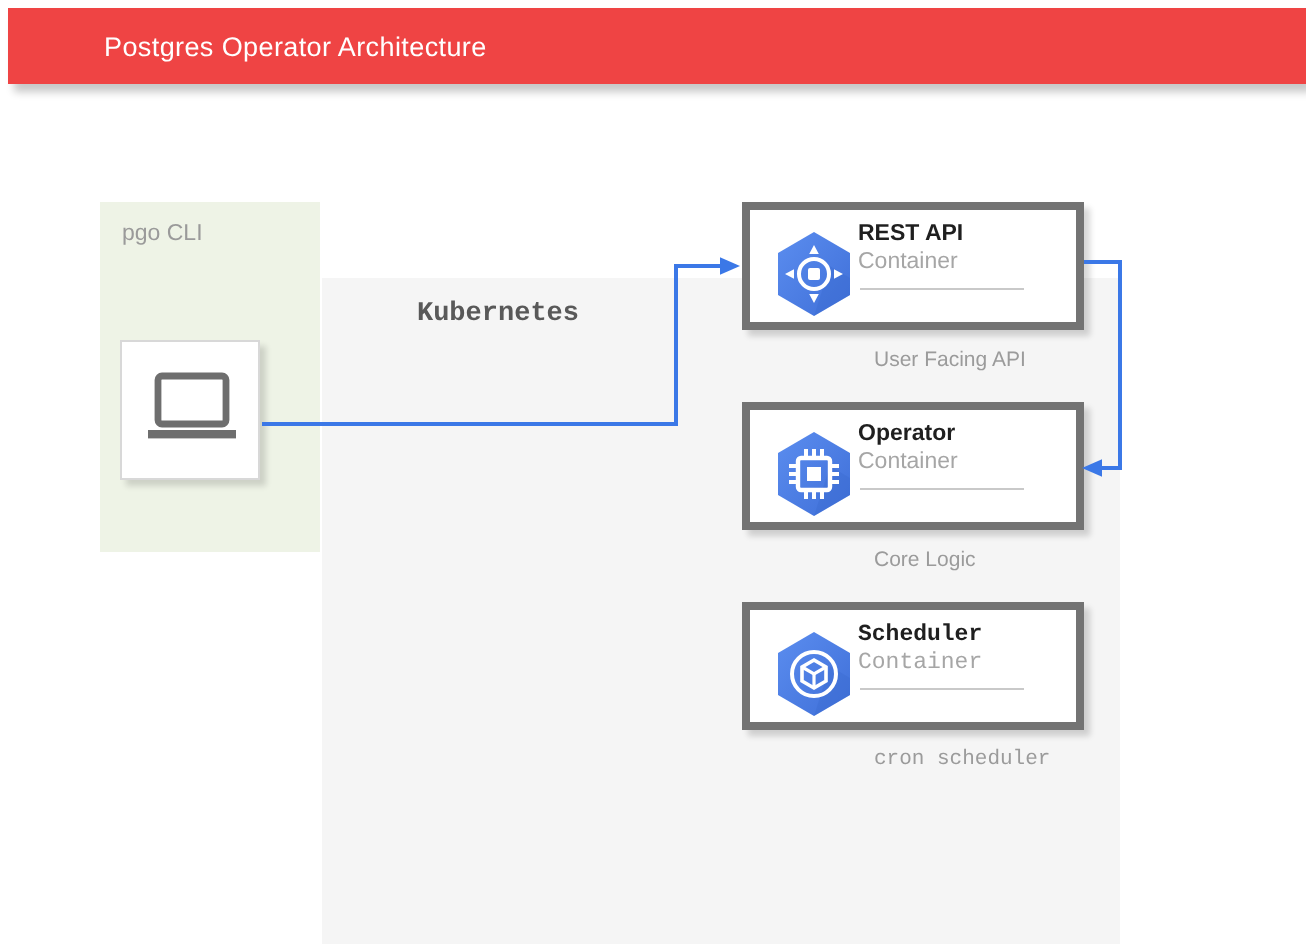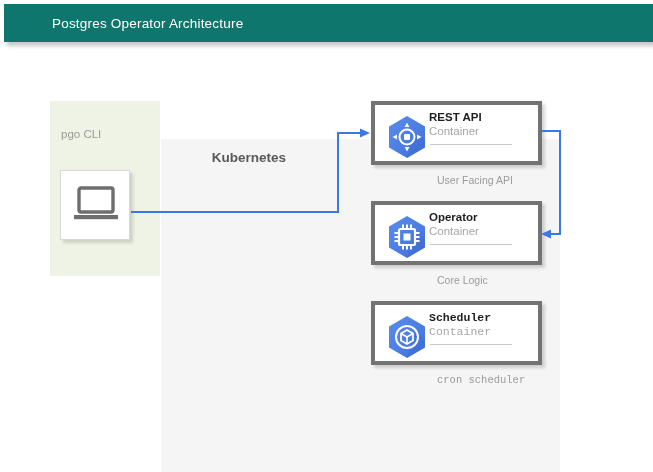--- a/index.html
+++ b/index.html
@@ -15,21 +15,21 @@
     font-family: "Liberation Sans", sans-serif;
   }
 
   
   #title-bar {
     position: absolute;
     left: 4px;
     top: 4px;
     width: 649px;
     height: 38px;
-    background: #0f766e;
+    background: #ef4444;
     box-shadow: 3px 4px 4px rgba(0,0,0,0.22);
     box-sizing: border-box;
     text-align: center;
   }
   #title-text {
     position: absolute;
     left: 48px;
     top: 12px;
     font-size: 13.5px;
     color: #ffffff;
@@ -49,41 +49,42 @@
   }
   #k8s-label {
     position: absolute;
     left: 161px;
     top: 150px;
     width: 176px;
     text-align: center;
     font-size: 13.5px;
     font-weight: bold;
     color: #595959;
+    font-family: Liberation Mono, monospace;
   }
 
   
   #client-panel {
     position: absolute;
     left: 50px;
     top: 101px;
     width: 110px;
     height: 175px;
     background: #eef3e6;
   }
   #client-label {
     position: absolute;
     left: 61px;
     top: 110px;
     font-size: 11.5px;
     line-height: 15px;
     color: #9a9a9a;
     white-space: nowrap;
   }
-  #client-label div { white-space: nowrap; margin-top: 17px; }
+  #client-label div { white-space: nowrap; }
 
   #laptop-card {
     position: absolute;
     left: 60px;
     top: 170px;
     width: 70px;
     height: 70px;
     background: #ffffff;
     border: 1px solid #d8d8d8;
     box-shadow: 3px 3px 3px rgba(0,0,0,0.14);

